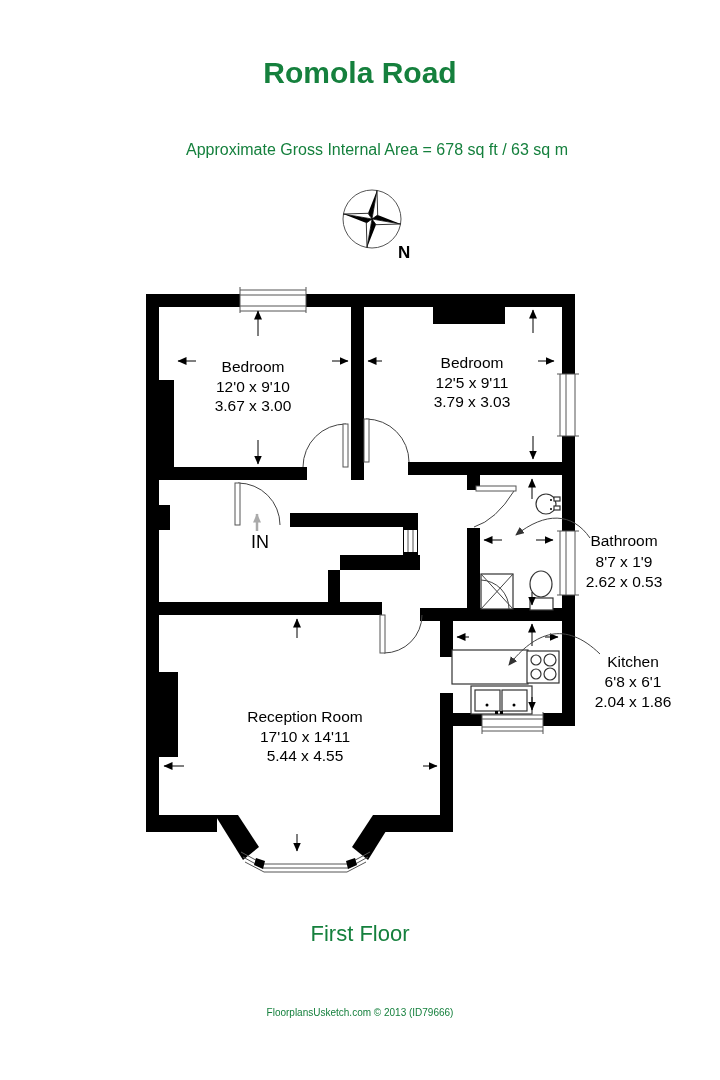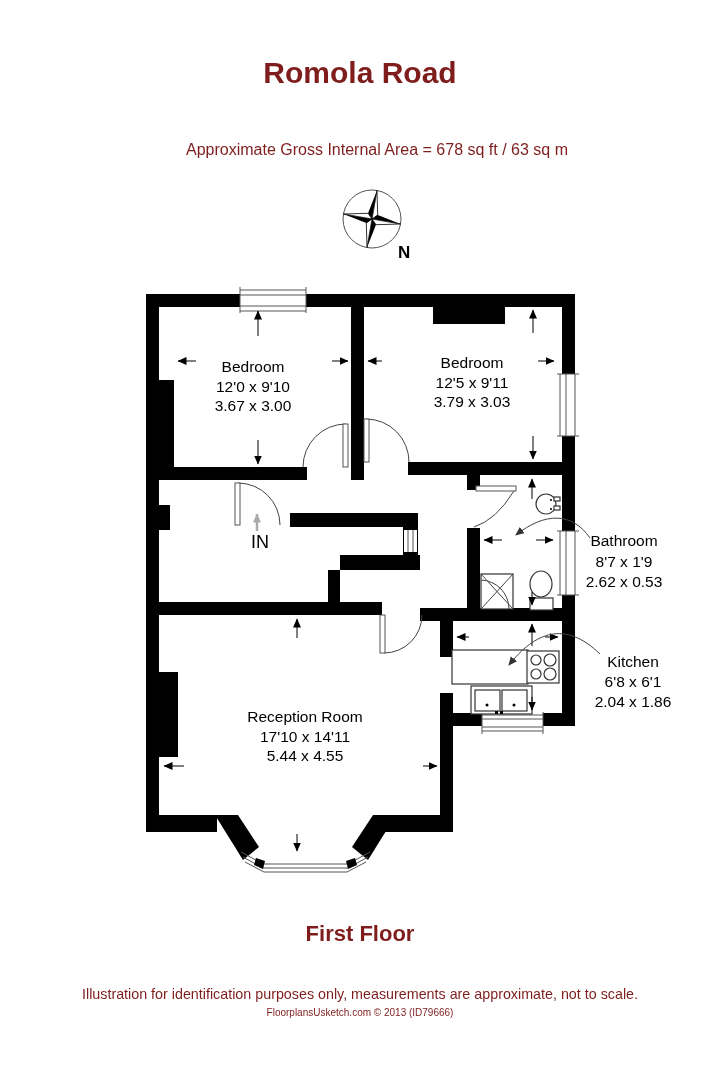--- a/index.html
+++ b/index.html
@@ -1,21 +1,21 @@
 <!DOCTYPE html>
 <html><head>
 <meta charset="utf-8">
 <style>
   html,body{margin:0;padding:0;background:#fff;}
   .page{position:relative;width:720px;height:1080px;background:#fff;overflow:hidden;
-        font-family:"Liberation Sans", sans-serif;color:#7f1d1d;border-radius:27px;}
+        font-family:"Liberation Sans", sans-serif;color:#15803d;border-radius:27px;}
   .t-center{position:absolute;left:0;width:720px;text-align:center;}
   .title{top:56px;font-size:30px;font-weight:bold;letter-spacing:0px;}
   .subtitle{top:141px;font-size:16px;margin-left:17px;}
-  .floor{top:921px;font-size:22px;font-weight:bold;}
+  .floor{top:921px;font-size:22px;font-weight:normal;}
   .foot1{top:986px;font-size:14.3px;}
   .foot2{top:1007px;font-size:10px;}
   svg{position:absolute;left:0;top:0;}
   svg text{font-family:"Liberation Sans", sans-serif;fill:#000;}
   .rlabel{font-size:15.5px;}
   .wall{fill:#000;stroke:none;}
   .thin{stroke:#444;stroke-width:1;fill:none;}
   .glaz{stroke:#555;stroke-width:1;fill:none;}
   .leaf{fill:#fff;stroke:#555;stroke-width:1;}
   .fix{fill:#fff;stroke:#333;stroke-width:1.2;}
@@ -230,16 +230,15 @@
       </g>
       <g>
         <text class="rlabel" x="305" y="722" text-anchor="middle">Reception Room</text>
         <text class="rlabel" x="305" y="742" text-anchor="middle">17'10 x 14'11</text>
         <text class="rlabel" x="305" y="761" text-anchor="middle">5.44 x 4.55</text>
       </g>
     </g>
   </svg>
 
   <div class="t-center floor">First Floor</div>
-  <div class="t-center foot1">Illustration for identification purposes only, measurements are approximate, not to scale.</div>
   <div class="t-center foot2">FloorplansUsketch.com © 2013 (ID79666)</div>
 
 </div>
 
 </body></html>

